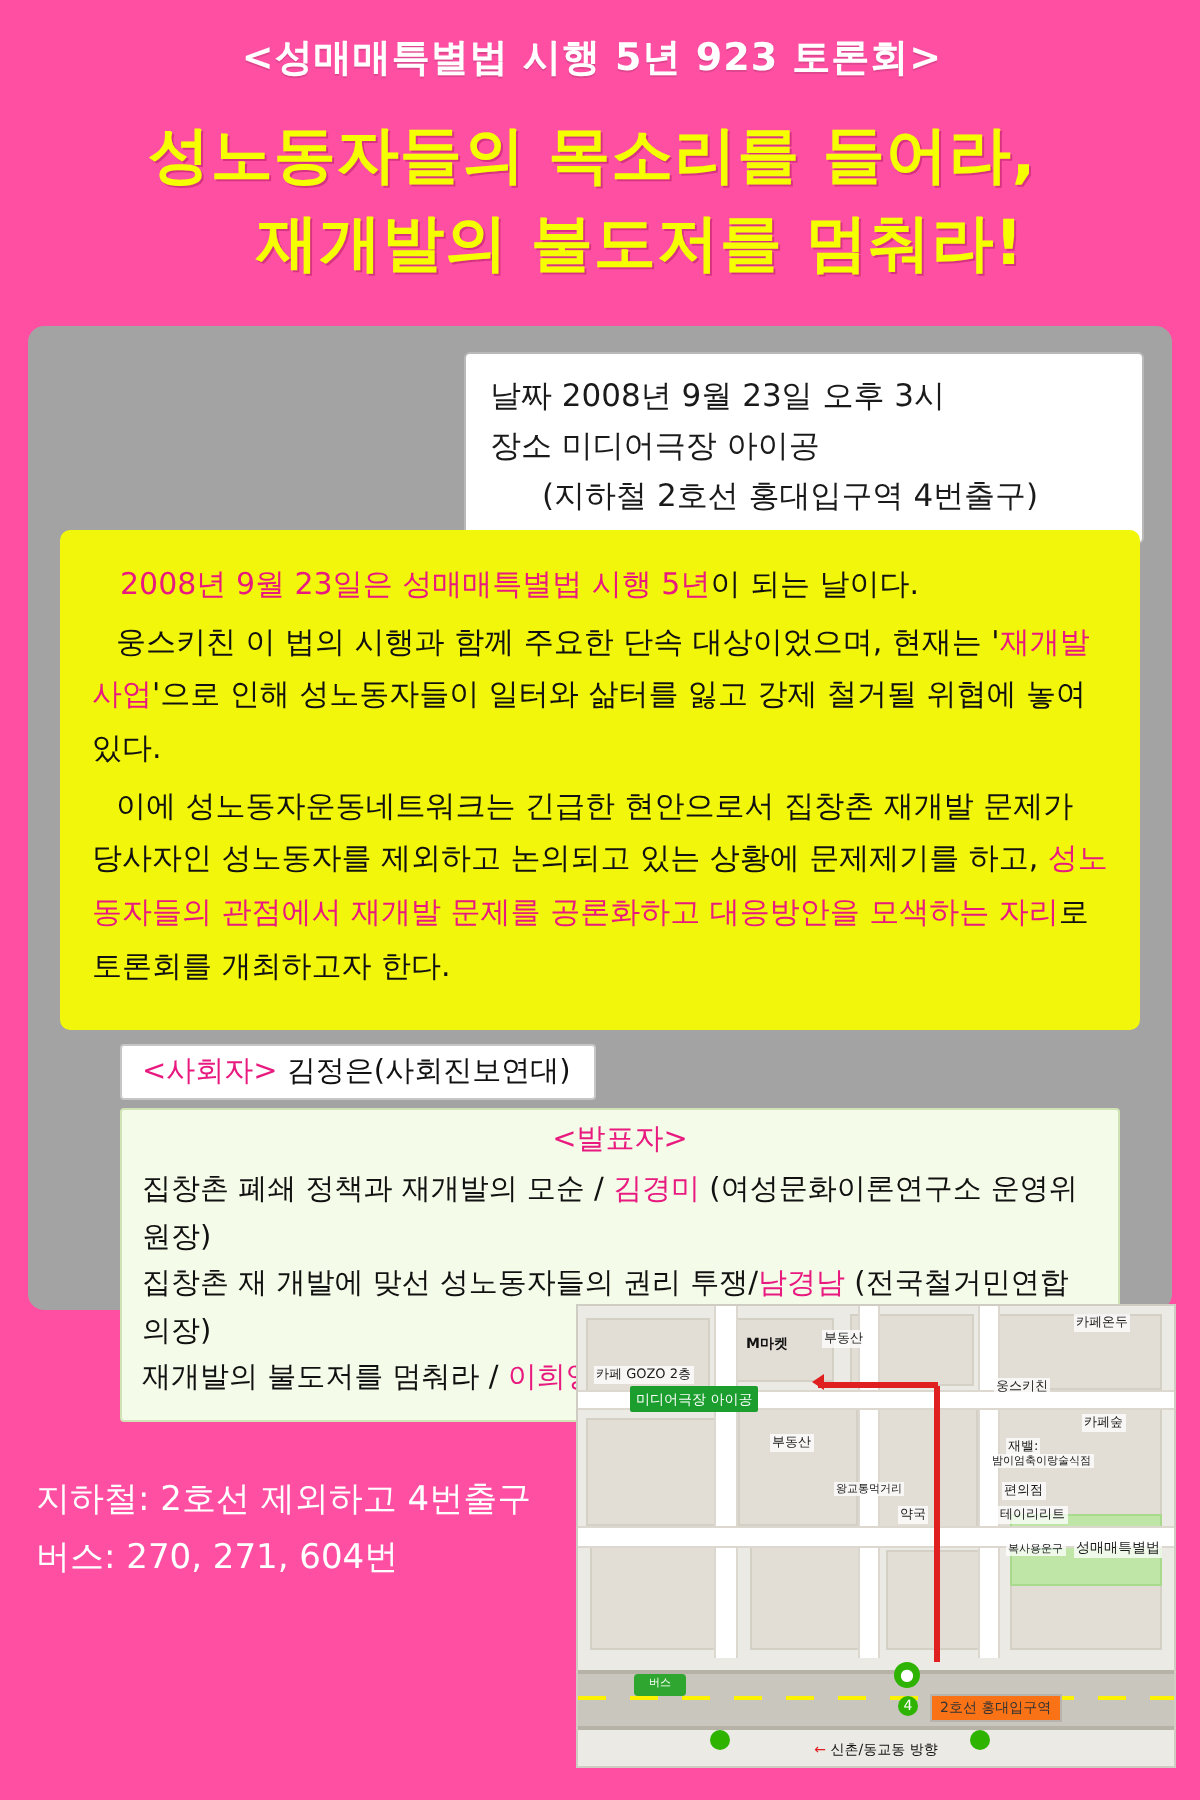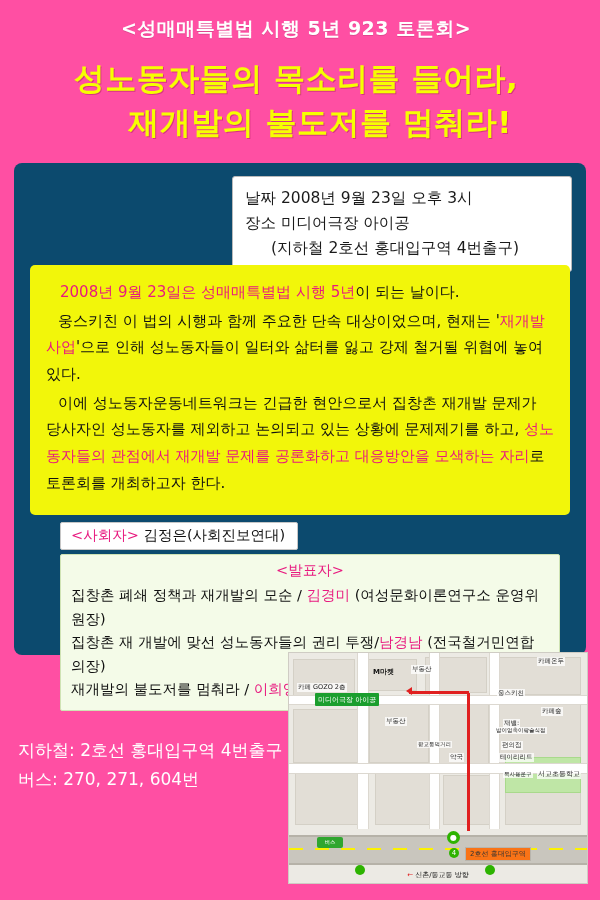--- a/index.html
+++ b/index.html
@@ -45,21 +45,21 @@
   }
   .headline .l2 { display: block; margin-left: 48px; }
 
   
   .green-panel {
     position: absolute;
     left: 14px;
     top: 163px;
     width: 572px;
     height: 492px;
-    background: #0c4a6e;
+    background: #a3a3a3;
     border-radius: 8px;
     box-sizing: border-box;
   }
   .info-box {
     position: absolute;
     left: 218px;
     top: 13px;
     width: 340px;
     background: #ffffff;
     border: 1px solid #b9b9b9;
@@ -327,21 +327,21 @@
       <div>
         <span>집창촌 재 개발에 맞선 성노동자들의 권리 투쟁/</span><span class="name">남경남</span><span> (전국철거민연합 의장)</span>
       </div>
       <div>
         <span>재개발의 불도저를 멈춰라 / </span><span class="name">이희영</span><span> (민주성노동자연맹 위원장)</span>
       </div>
     </div>
   </div>
 
   <div class="directions-lines">
-    <div>지하철: 2호선 홍대입구역 4번출구</div>
+    <div>지하철: 2호선 제외하고 4번출구</div>
     <div>버스: 270, 271, 604번</div>
   </div>
 
   <div class="map">
 
     <div class="blk" style="left:4px; top:6px; width:60px; height:40px;"></div>
     <div class="blk" style="left:72px; top:6px; width:54px; height:30px;"></div>
     <div class="blk" style="left:136px; top:4px; width:60px; height:34px;"></div>
     <div class="blk" style="left:206px; top:4px; width:84px; height:36px;"></div>
     <div class="blk" style="left:4px; top:56px; width:64px; height:52px;"></div>
@@ -372,21 +372,21 @@
     <div class="poi" style="left:248px; top:4px;">카페온두</div>
     <div class="poi" style="left:252px; top:54px;">카페숲</div>
     <div class="poi" style="left:8px; top:30px;">카페 GOZO 2층</div>
     <div class="poi" style="left:214px; top:66px;">재밸:</div>
     <div class="poi" style="left:206px; top:74px; font-size:5.5px;">밤이엄축이랑술식점</div>
     <div class="poi" style="left:212px; top:88px;">편의점</div>
     <div class="poi" style="left:96px; top:64px;">부동산</div>
     <div class="poi" style="left:160px; top:100px;">약국</div>
     <div class="poi" style="left:210px; top:100px;">테이리리트</div>
     <div class="poi" style="left:214px; top:118px; font-size:5.5px;">복사용운구</div>
-    <div class="poi" style="left:248px; top:116px; font-size:7px;">서교초등학교</div>
+    <div class="poi" style="left:248px; top:116px; font-size:7px;">성매매특별법</div>
     <div class="poi" style="left:128px; top:88px; font-size:5.5px;">왕교통먹거리</div>
 
     <div class="dest" style="left:14px; top:40px;margin-left:12px;">미디어극장 아이공</div>
 
     <div class="bigroad" style="top:182px;">
       <div class="lane"></div>
     </div>
     <div class="bus" style="left:28px; top:184px;">버스</div>
 
     <div class="subway-badge" style="left:158px; top:178px;">●</div>

